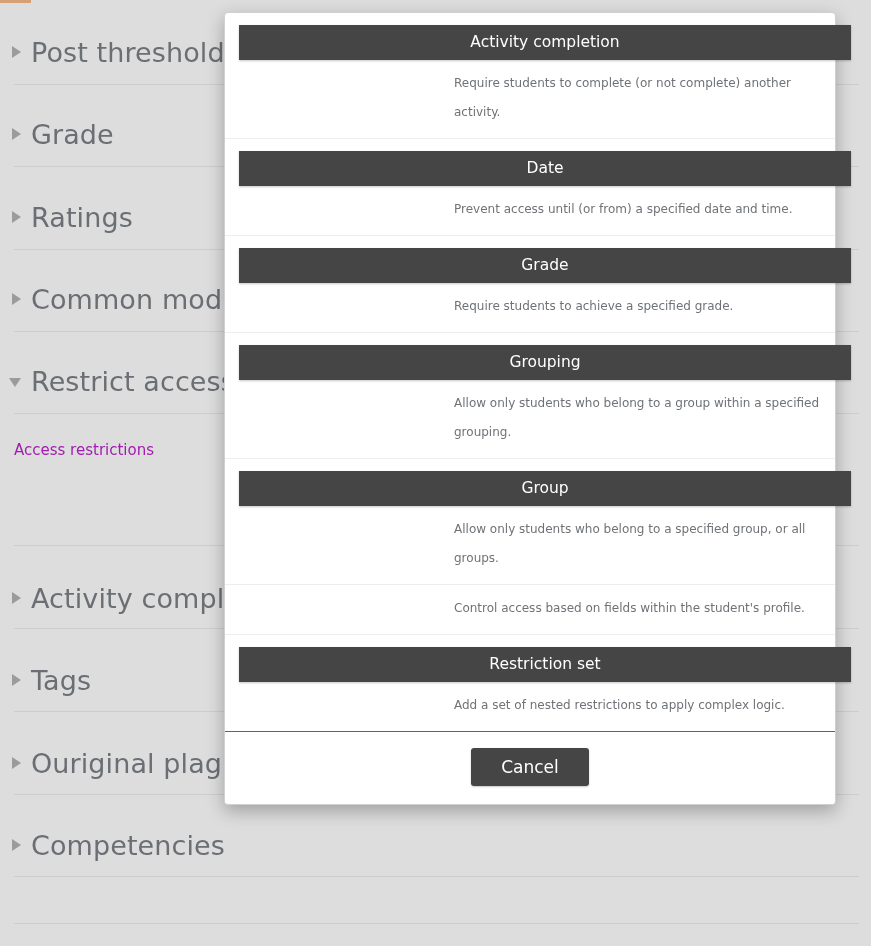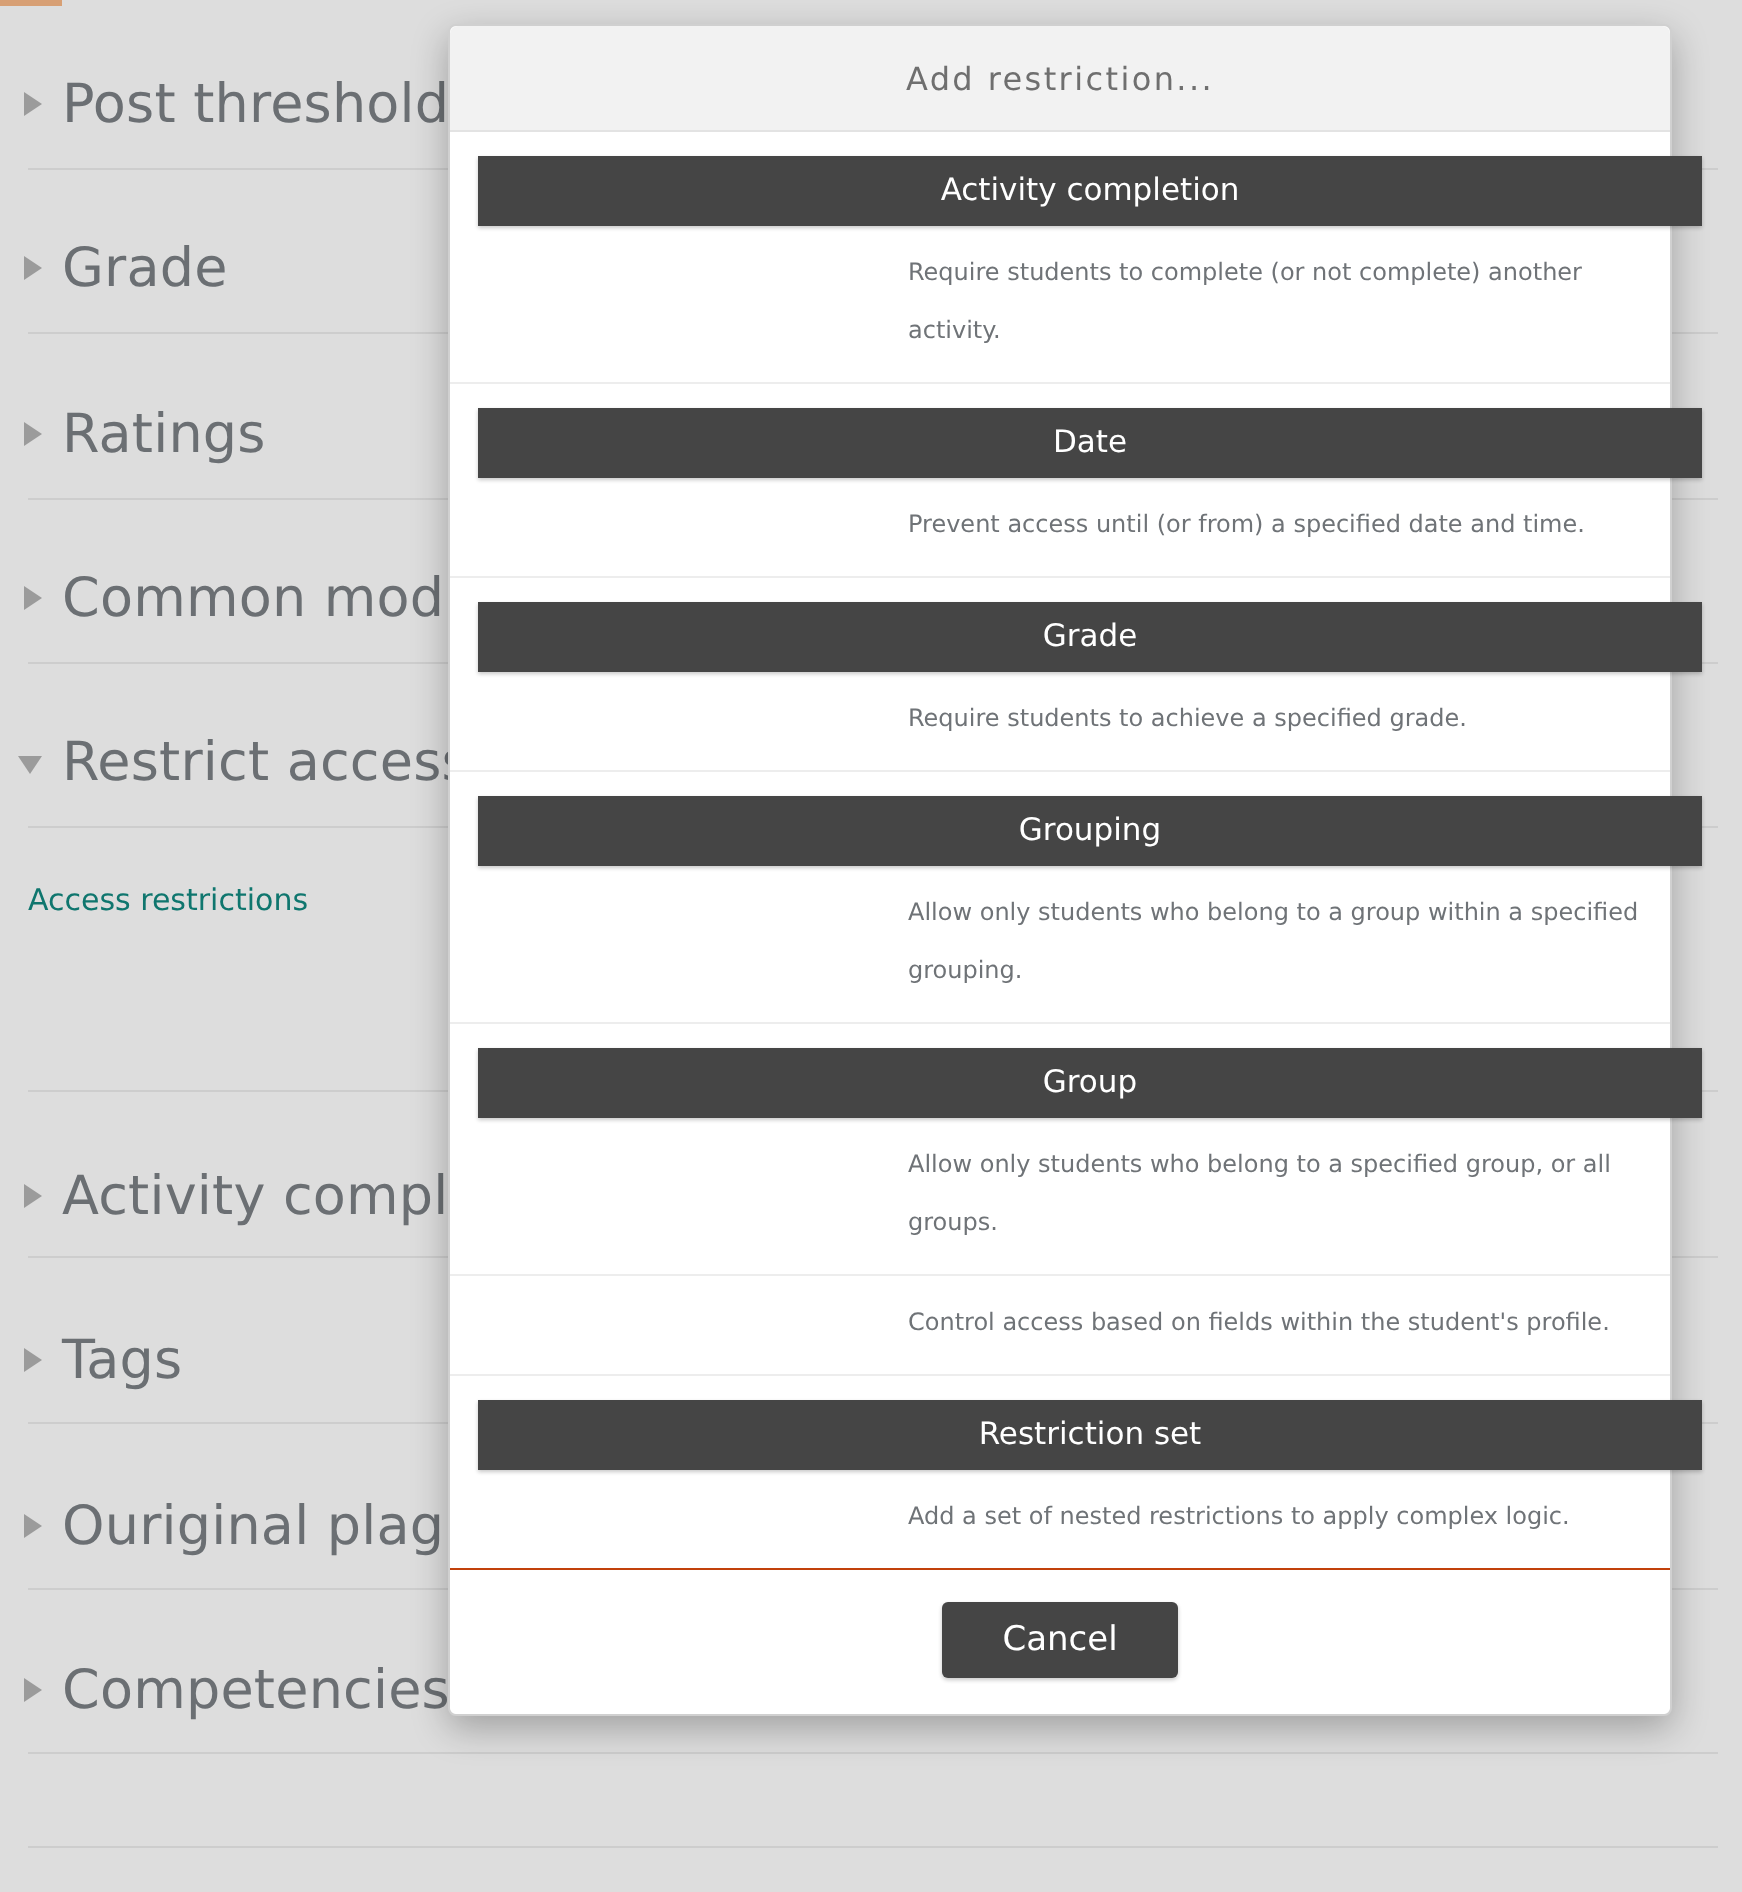--- a/index.html
+++ b/index.html
@@ -73,21 +73,21 @@
     position: absolute;
     left: 14px;
     width: 845px;
     height: 1px;
     background: #cdcdcd;
   }
   .sub-label {
     position: absolute;
     left: 14px;
     font-size: 15px;
-    color: #0f766e;
+    color: #a21caf;
     white-space: nowrap;
   }
 
   
   #modal {
     position: absolute;
     left: 224px;
     top: 12px;
     width: 612px;
     background: #ffffff;
@@ -250,23 +250,20 @@
       <span class="caret right"></span>
       <span class="section-title">Competencies</span>
     </div>
   </div>
   <div class="divider" style="top:876px;"></div>
   <div class="divider" style="top:923px;"></div>
 </div>
 
 <div id="modal">
 
-  <div class="modal-header">
-    <span class="modal-title">Add restriction...</span>
-  </div>
 
   <div class="modal-body">
 
     <div class="opt">
       <button class="opt-btn">Activity completion</button>
       <div class="opt-desc">Require students to complete (or not complete) another activity.</div>
     </div>
 
     <div class="opt">
       <button class="opt-btn">Date</button>

